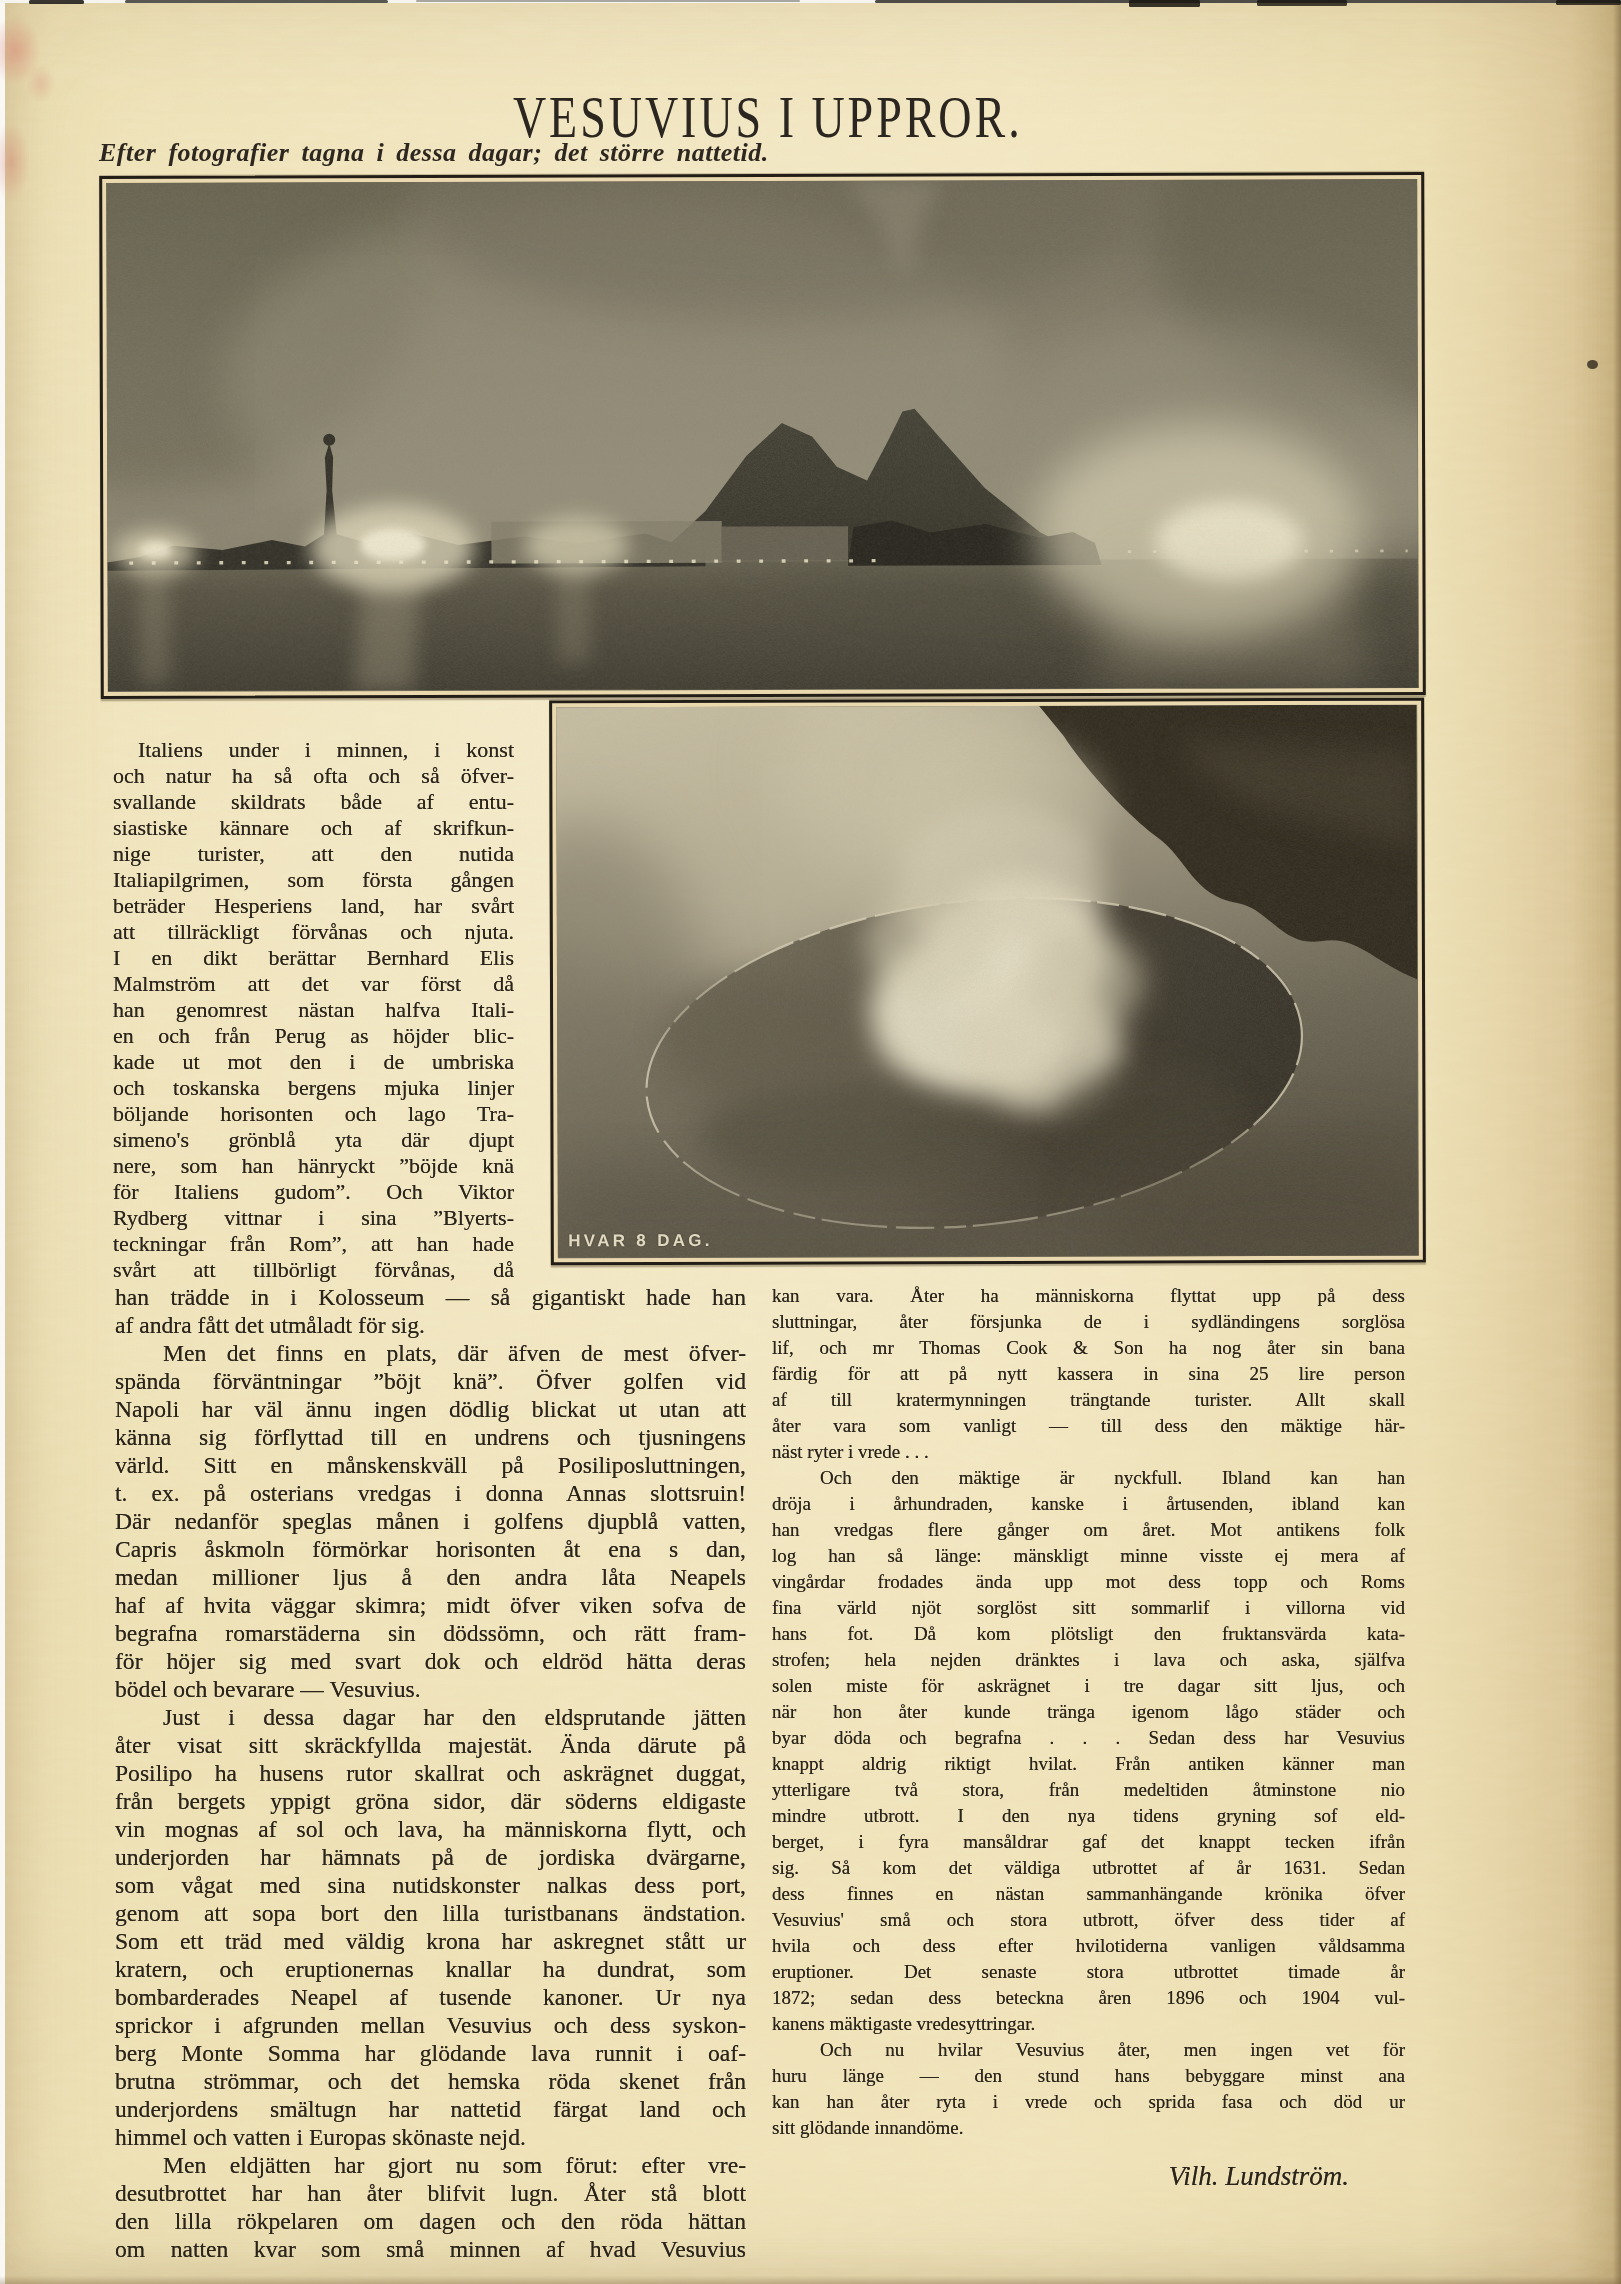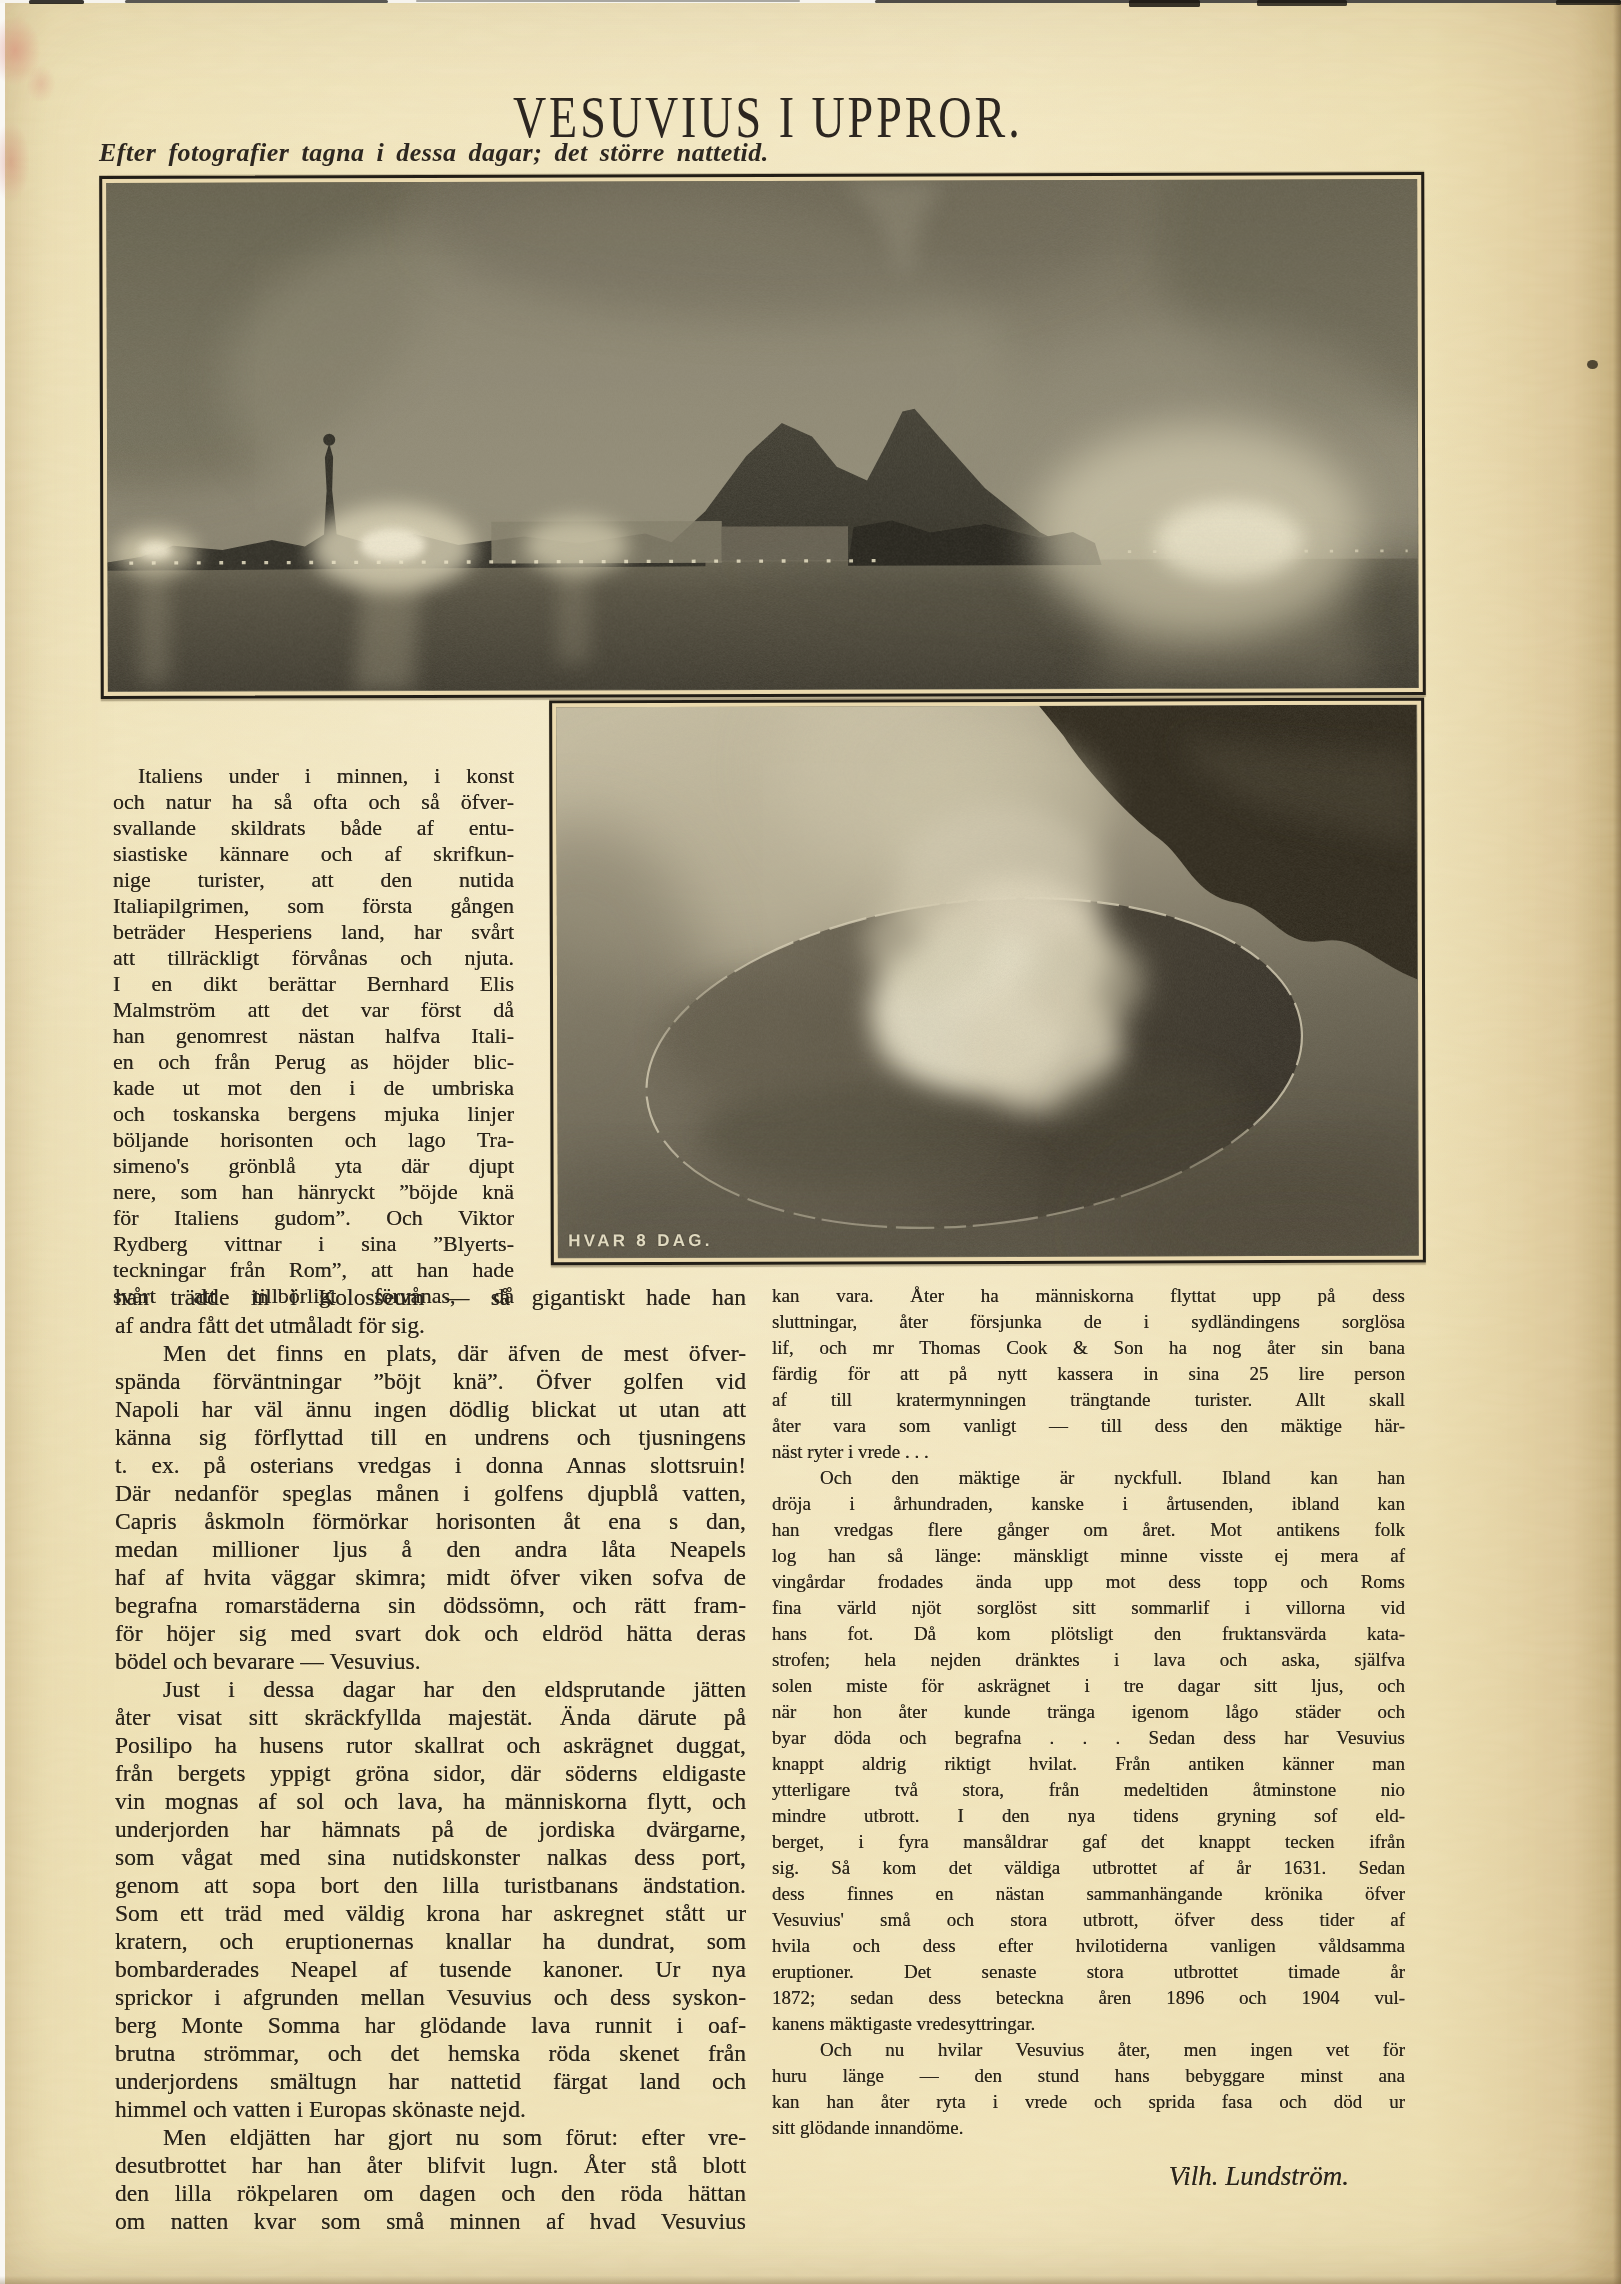--- a/index.html
+++ b/index.html
@@ -38,21 +38,21 @@
     z-index:5;box-shadow:0 2.2px 1.1px rgba(70,55,30,.35), 0 -1.1px 0.5px rgba(70,55,30,.25);transform:rotate(-0.18deg);}
   .photo-night{left:100px;top:174px;width:1325px;height:523px;}
   .photo-crater{left:550px;top:699px;width:875px;height:565px;}
   .photo-inner{position:relative;width:100%;height:100%;overflow:hidden;background:#6f6956;}
   .photo-inner svg{display:block;width:100%;height:100%;}
   .watermark{position:absolute;left:10px;bottom:6.6px;z-index:8;
     font-family:"Liberation Sans",sans-serif;font-size:17px;font-weight:700;letter-spacing:3.3px;
     color:#ece5ca;opacity:.92;text-shadow:0 0 1.6px rgba(40,35,25,.65);}
 
   .col{position:absolute;z-index:10;color:#2a241b;text-shadow:0 0 0.5px rgba(42,36,27,.75);}
-  .col-narrow{left:113px;top:737px;width:401px;font-size:22px;line-height:26px;margin-top:26px;}
+  .col-narrow{left:113px;top:737px;width:401px;font-size:22px;line-height:26px;}
   .col-left{left:115px;top:1283px;width:631px;font-size:23.6px;line-height:28px;}
   .col-right{left:772px;top:1283px;width:633px;font-size:19px;line-height:26px;}
 
   .tline{text-align:justify;text-align-last:justify;}
   .tline.endline{text-align-last:left;}
   .tline.firstline{text-indent:48px;}
   .col-narrow .tline.firstline{text-indent:25px;}
 
   .signature{position:absolute;left:798px;top:2161px;width:633px;z-index:10;box-sizing:border-box;
     font-style:italic;font-size:27px;color:#2a241b;text-align:right;padding-right:82px;
@@ -246,20 +246,21 @@
   <div class="col col-left">
       <div class="para">
         <div class="tline">han trädde in i Kolosseum — så gigantiskt hade han</div>
         <div class="tline endline">af andra fått det utmåladt för sig.</div>
       </div>
       <div class="para">
         <div class="tline firstline">Men det finns en plats, där äfven de mest öfver-</div>
         <div class="tline">spända förväntningar ”böjt knä”.  Öfver golfen vid</div>
         <div class="tline">Napoli har väl ännu ingen dödlig blickat ut utan att</div>
         <div class="tline">känna sig förflyttad till en undrens och tjusningens</div>
+        <div class="tline">värld.  Sitt en månskenskväll på Posiliposluttningen,</div>
         <div class="tline">t. ex. på osterians vredgas i donna Annas slottsruin!</div>
         <div class="tline">Där nedanför speglas månen i golfens djupblå vatten,</div>
         <div class="tline">Capris åskmoln förmörkar horisonten åt ena s dan,</div>
         <div class="tline">medan millioner ljus å den andra låta Neapels</div>
         <div class="tline">haf af hvita väggar skimra; midt öfver viken sofva de</div>
         <div class="tline">begrafna romarstäderna sin dödssömn, och rätt fram-</div>
         <div class="tline">för höjer sig med svart dok och eldröd hätta deras</div>
         <div class="tline endline">bödel och bevarare — Vesuvius.</div>
       </div>
       <div class="para">

